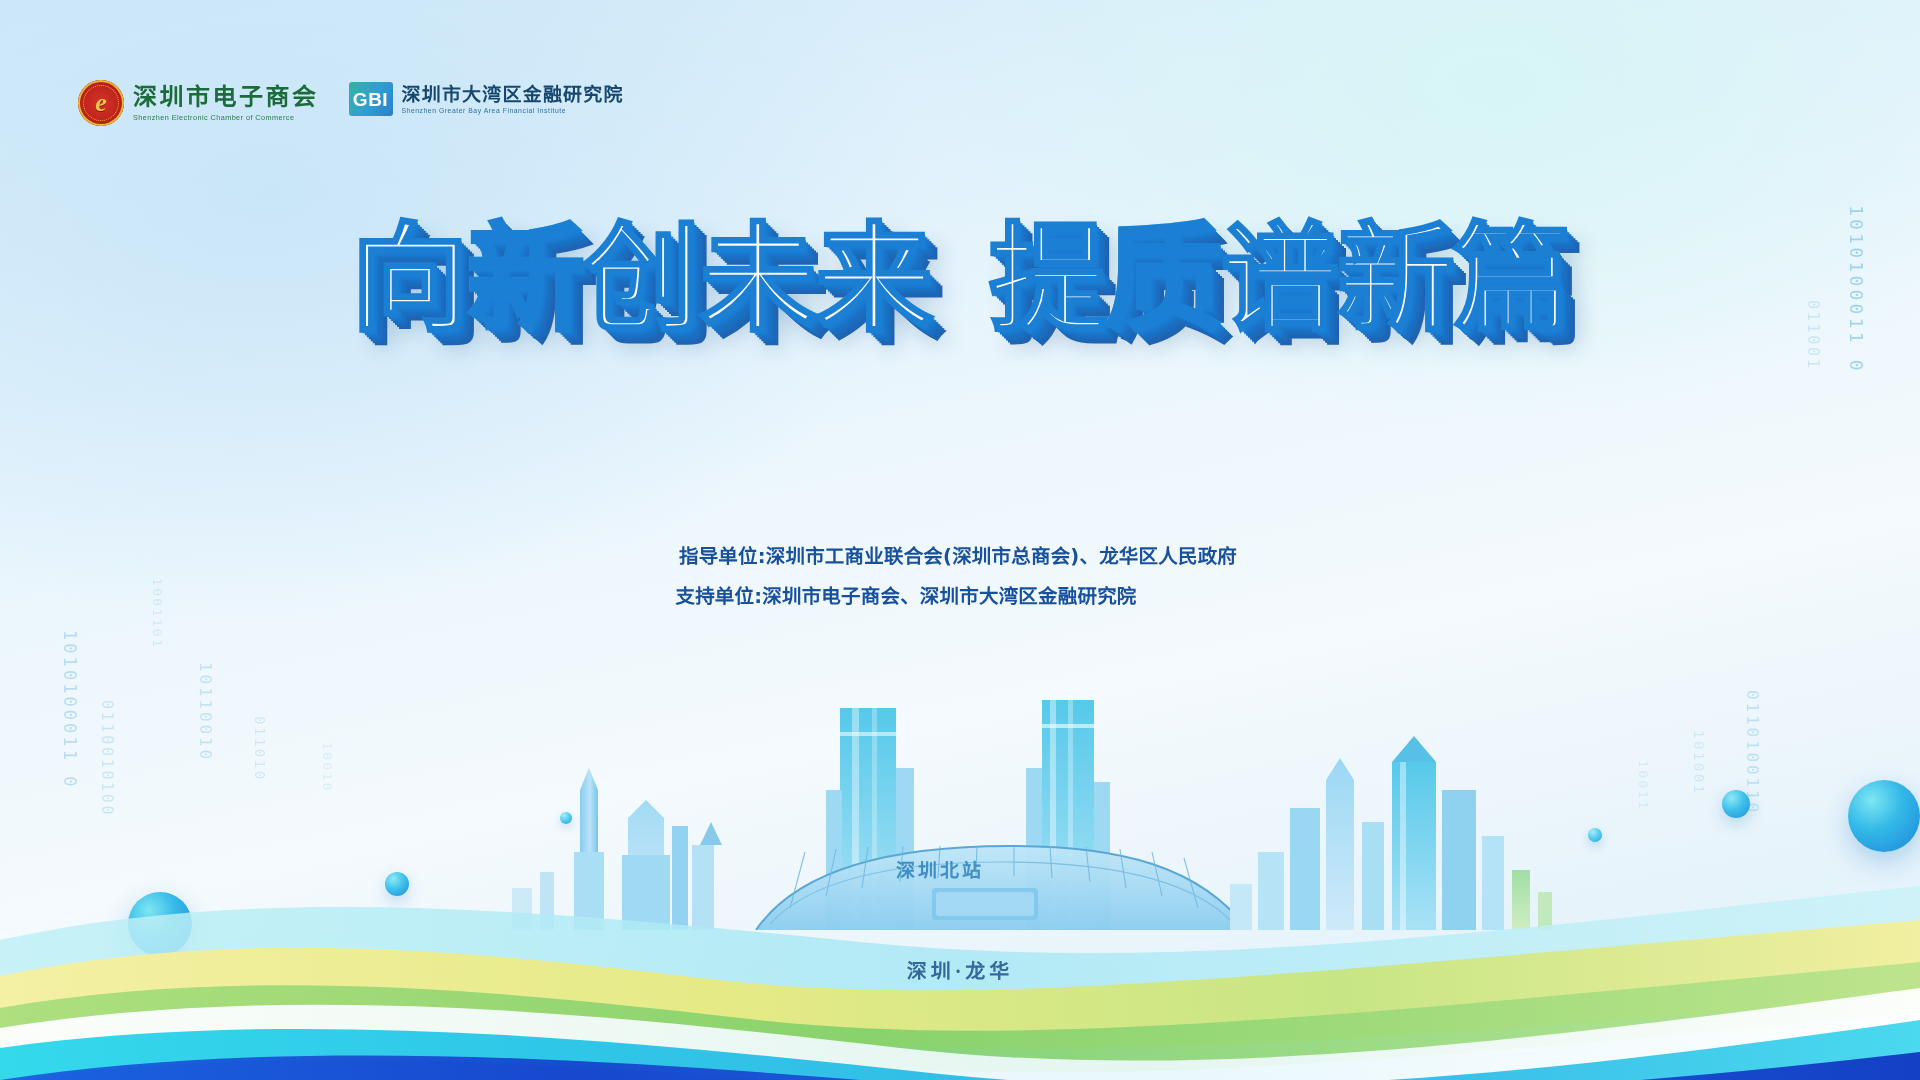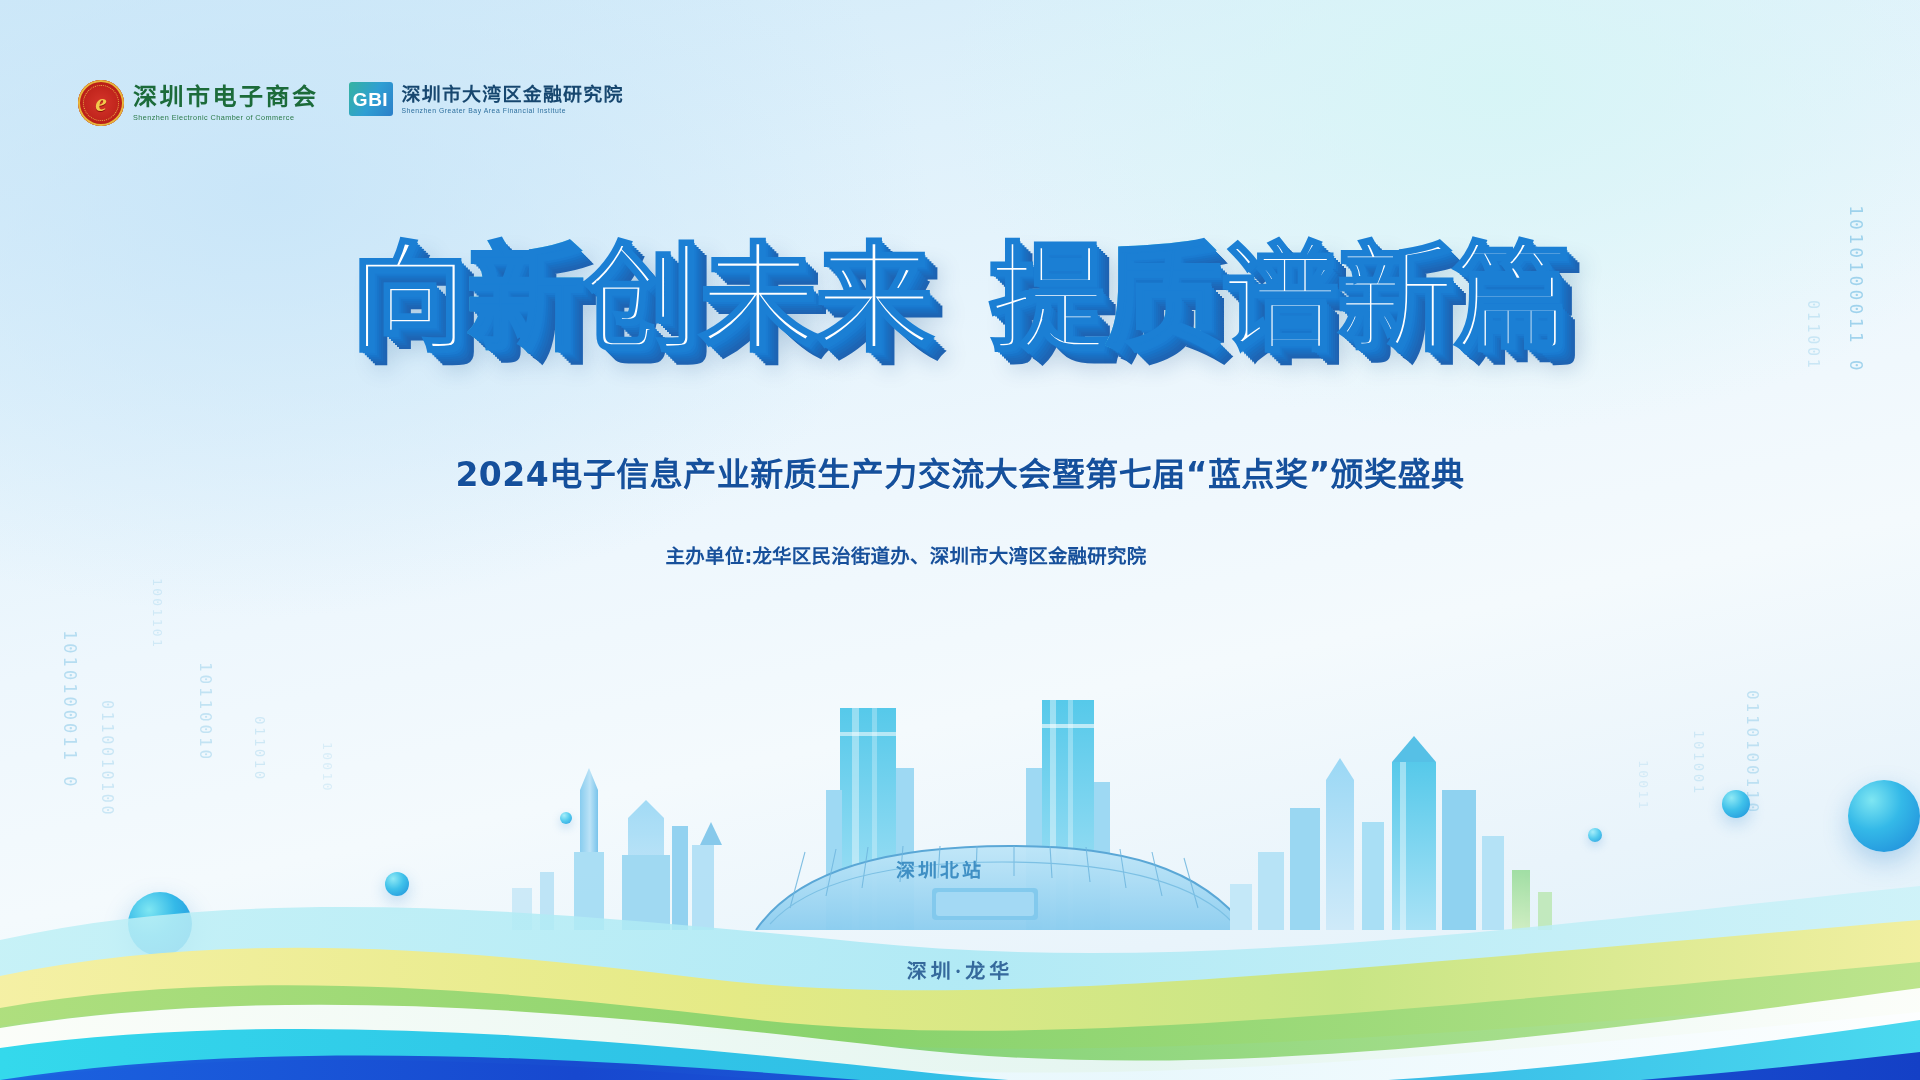--- a/index.html
+++ b/index.html
@@ -92,21 +92,21 @@
     font-family:"Liberation Serif","DejaVu Serif",serif;
     font-weight:700; font-size:19px; letter-spacing:1.2px; color:#17476f;
     white-space:nowrap; line-height:1.15;
   }
   .logo-en2{
     font-size:6.8px; letter-spacing:.55px; color:#2d6f9e; white-space:nowrap;
   }
 
   
   #headline{
-    position:absolute; left:0; right:0; top:240px; text-align:center;
+    position:absolute; left:0; right:0; top:220px; text-align:center;
     white-space:nowrap; user-select:none;
   }
   #headline .ch{
     display:inline-block;
     font-family:"DejaVu Sans","Liberation Sans",sans-serif;
     font-weight:900; font-size:118px; line-height:1; letter-spacing:-2px;
     color:#ffffff;
     -webkit-text-stroke:3px #1b7fd4;
     text-shadow:
        2px 2px 0 #1b7fd4,  4px 4px 0 #1a7ad0,  6px 6px 0 #1874c9,
@@ -208,24 +208,24 @@
         <div class="logo-en2">Shenzhen Greater Bay Area Financial Institute</div>
       </div>
     </div>
 
   </div>
 
   <div id="headline">
     <span id="phrase1"><span class="ch">向</span><span class="ch accent">新</span><span class="ch">创</span><span class="ch">未</span><span class="ch">来</span></span><span class="gapch"></span><span id="phrase2"><span class="ch">提</span><span class="ch accent">质</span><span class="ch">谱</span><span class="ch">新</span><span class="ch">篇</span></span>
   </div>
 
-  <div id="subtitle">2024电子信息产业新质生产力交流大会暨第七届“蓝点奖”颁奖盛典</div>
 
   <div id="org">
-    <div class="line l2">主办单位:龙华区民治街道办、深圳市大湾区金融研究院</div>
+    <div class="line l1">指导单位:深圳市工商业联合会(深圳市总商会)、龙华区人民政府</div>
+    <div class="line l2">支持单位:深圳市电子商会、深圳市大湾区金融研究院</div>
   </div>
 
   <svg id="skyline" viewBox="0 0 1920 290" preserveAspectRatio="none">
     <defs>
       <linearGradient id="gT" x1="0" y1="0" x2="0" y2="1">
         <stop offset="0%" stop-color="#9bd8f5"></stop>
         <stop offset="100%" stop-color="#cfeaf9"></stop>
       </linearGradient>
       <linearGradient id="gT2" x1="0" y1="0" x2="1" y2="0">
         <stop offset="0%" stop-color="#7fc9ee"></stop>

